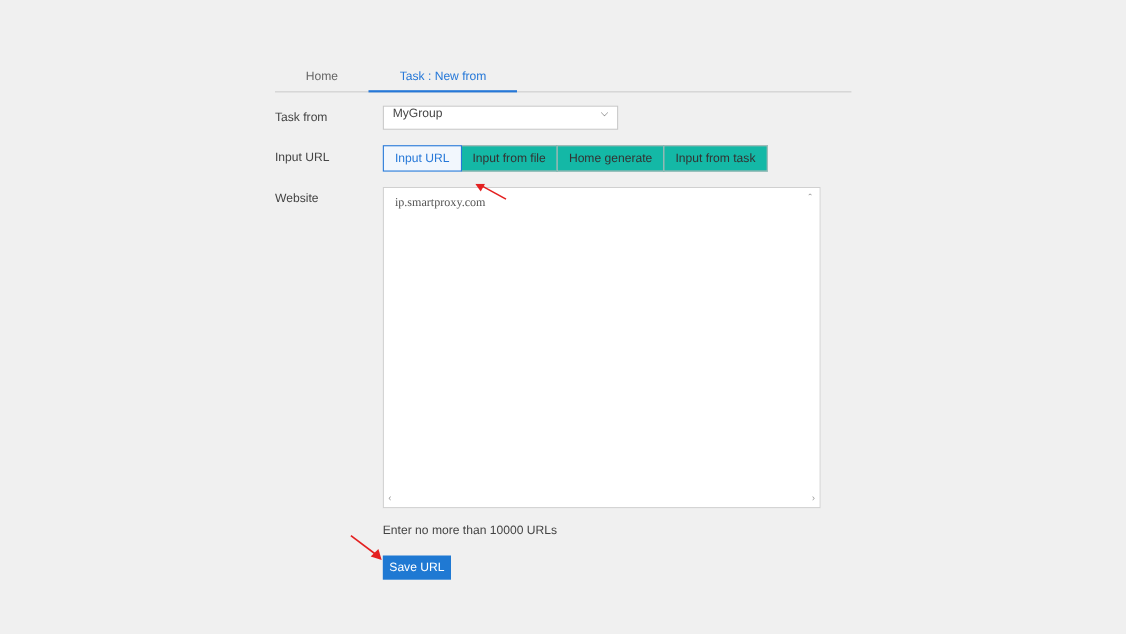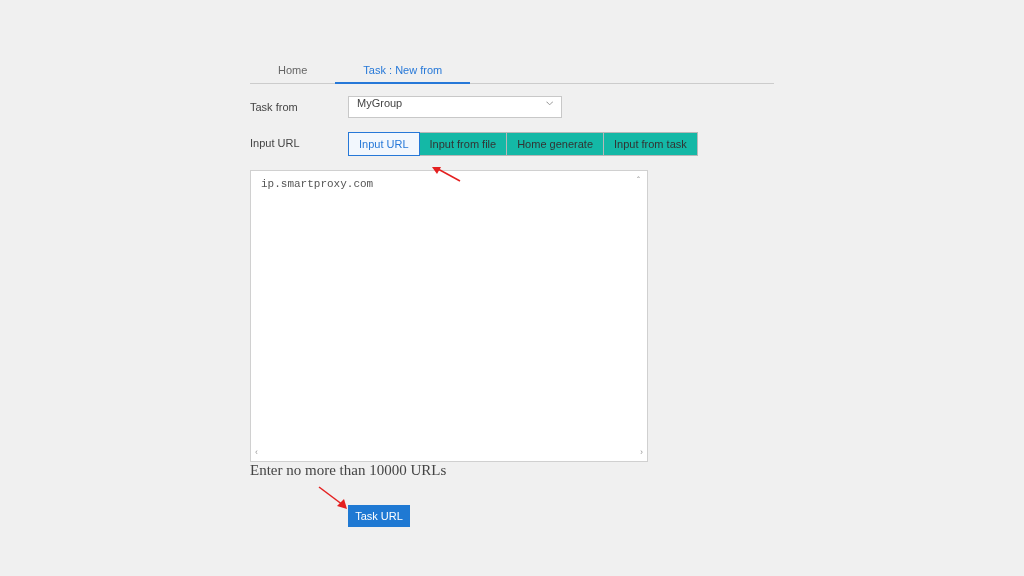--- a/index.html
+++ b/index.html
@@ -101,21 +101,21 @@
     }
     .textarea {
       width: 100%;
       height: 100%;
       padding: 7px 10px;
       font-size: 11px;
       color: #555;
       border: none;
       outline: none;
       resize: none;
-      font-family: Liberation Mono, monospace;
+      font-family: Liberation Serif, serif;
     }
     .scroll-btn {
       position: absolute;
       right: 2px;
       width: 13px;
       height: 13px;
       font-size: 9px;
       color: #999;
       display: flex;
       align-items: center;
@@ -127,24 +127,23 @@
       bottom: 2px;
       left: 4px;
       right: 4px;
       height: 12px;
       display: flex;
       justify-content: space-between;
       font-size: 9px;
       color: #999;
     }
     .hint {
-      font-size: 15px;
+      font-size: 11px;
       color: #444;
-      margin-top: 0;
-      font-family: Liberation Serif, serif;
+      margin-top: 14px;
     }
     .save-btn {
       position: absolute;
       left: 348px;
       top: 505px;
       width: 62px;
       height: 22px;
       background: #1f79d3;
       color: #fff;
       font-size: 11px;
@@ -179,36 +178,37 @@
       <div class="row-label">Input URL</div>
       <div class="url-mode-tabs">
         <div class="url-mode-tab active">Input URL</div>
         <div class="url-mode-tab">Input from file</div>
         <div class="url-mode-tab">Home generate</div>
         <div class="url-mode-tab">Input from task</div>
       </div>
     </div>
 
     <div class="row" style="margin-bottom:0;">
+      <div class="row-label">Website</div>
       <div>
         <div class="textarea-wrap">
           <textarea class="textarea" style="">ip.smartproxy.com</textarea>
           <div class="scroll-btn scroll-up">ˆ</div>
           <div class="hscroll">
             <span>‹</span>
             <span>›</span>
           </div>
         </div>
         <div class="hint">Enter no more than 10000 URLs</div>
       </div>
     </div>
   </div>
 </div>
 
-<button class="save-btn">Task URL</button>
+<button class="save-btn">Save URL</button>
 
 <div class="arrow" style="left:432px; top:167px;">
   <svg width="30" height="16">
       <line x1="28" y1="14" x2="6" y2="2" stroke="#e42020" stroke-width="1.5"></line>
       <polygon points="0,0 9,0 5,7" fill="#e42020"></polygon>
     </svg>
 </div>
 <div class="arrow" style="left:317px; top:485px;">
   <svg width="32" height="24">
       <line x1="2" y1="2" x2="26" y2="20" stroke="#e42020" stroke-width="1.5"></line>

